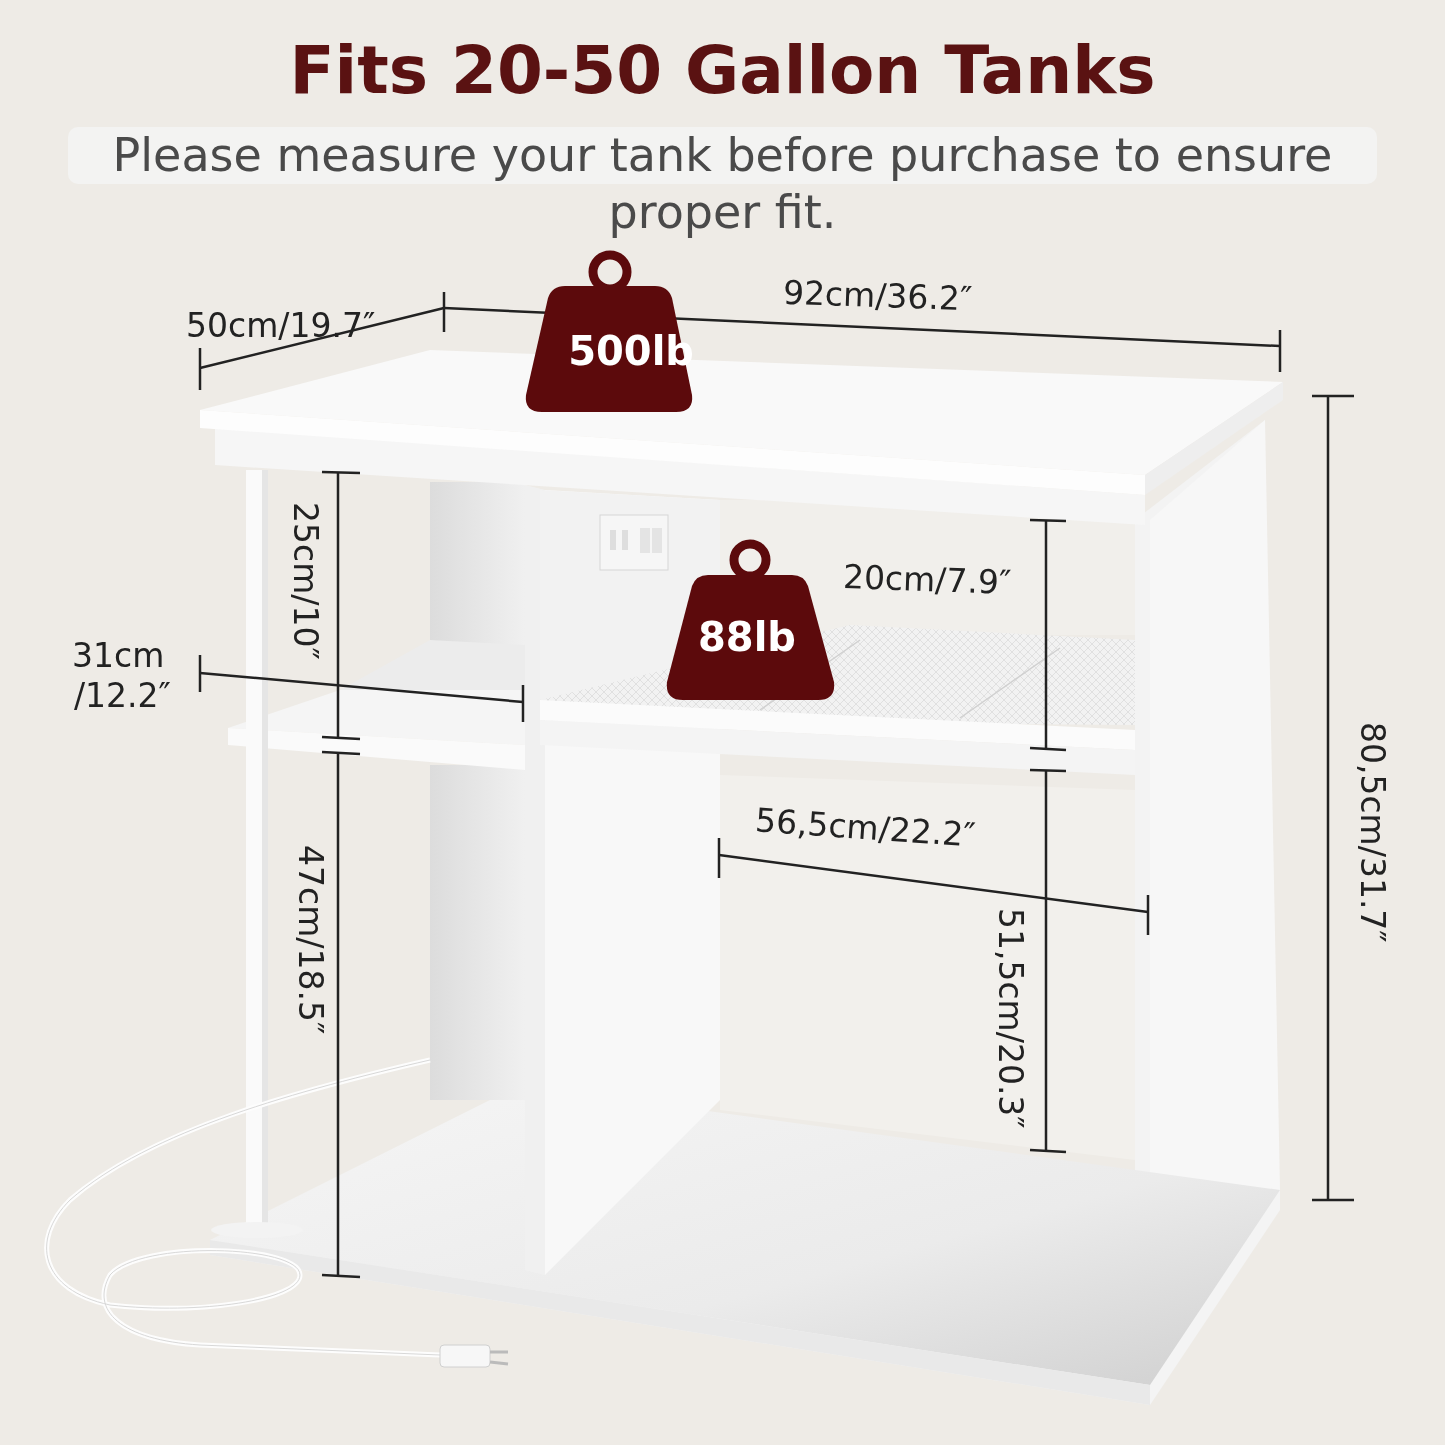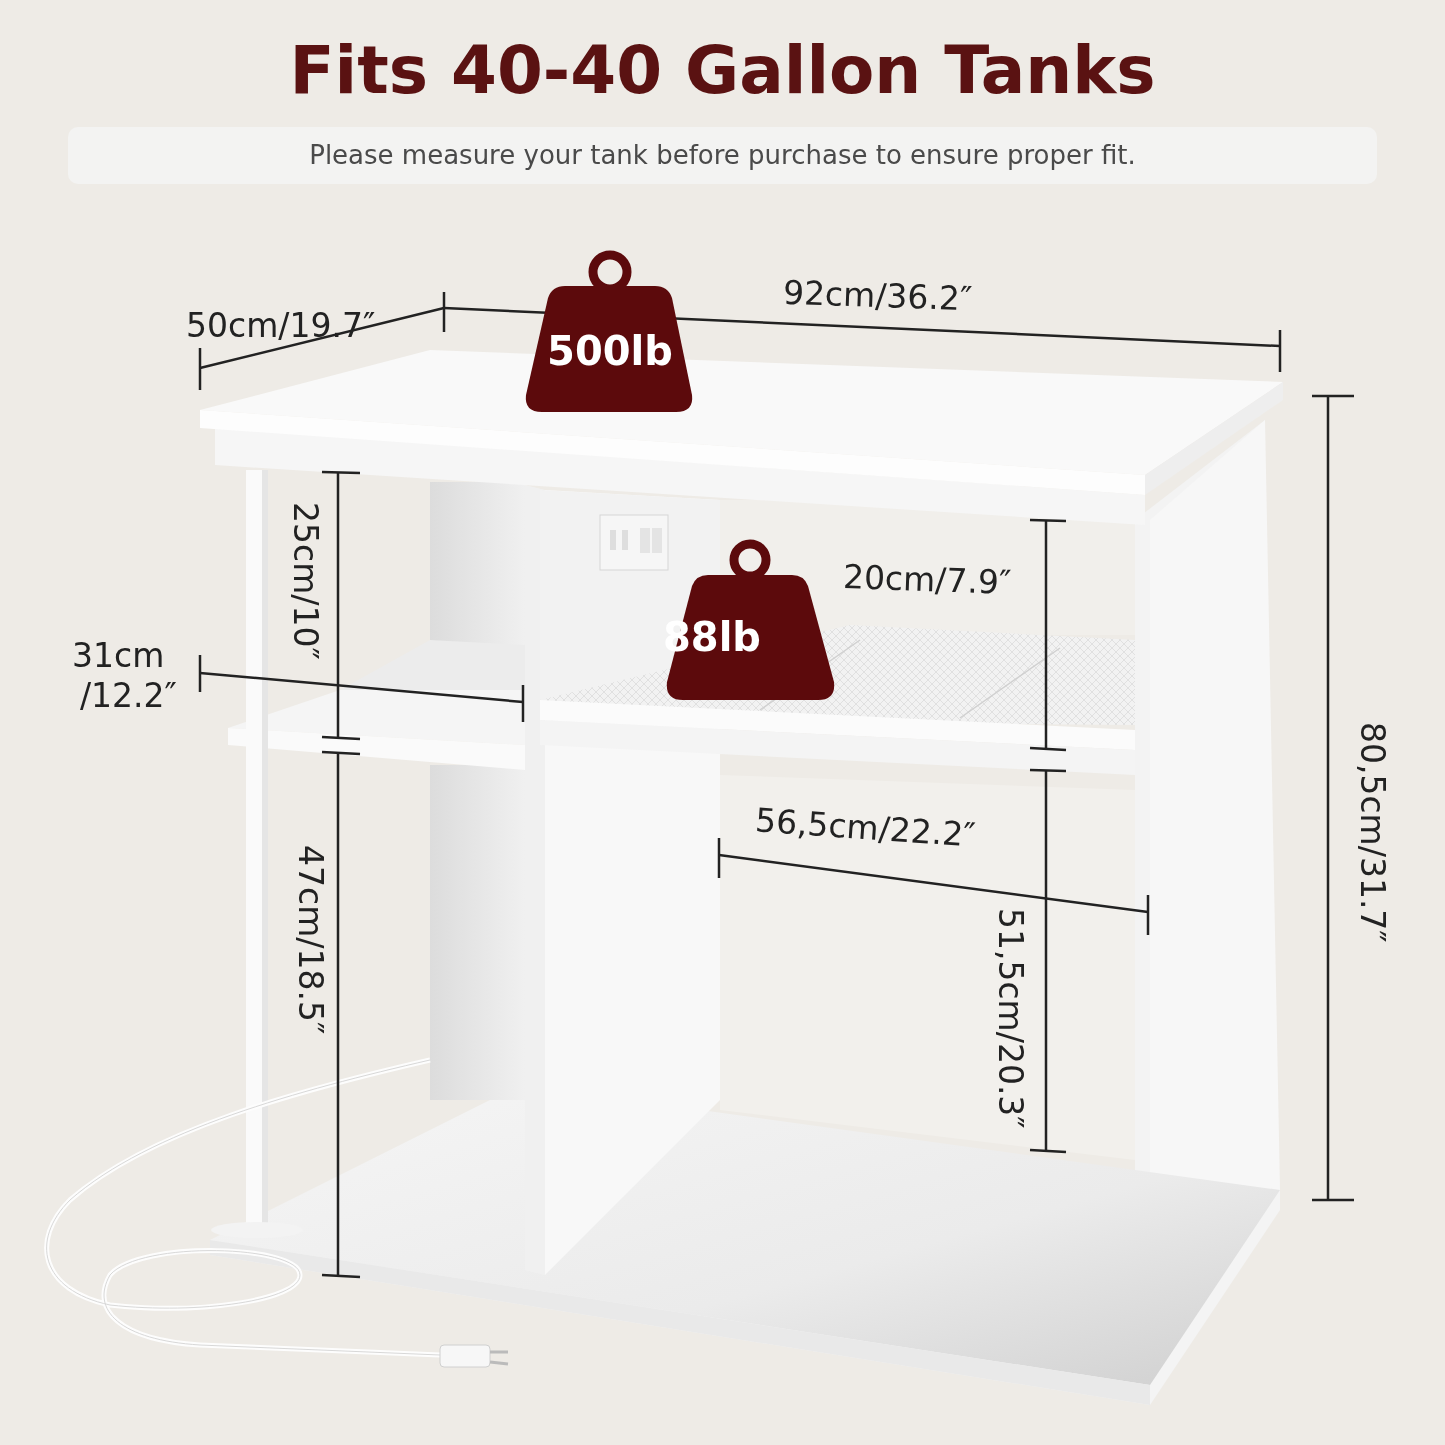--- a/index.html
+++ b/index.html
@@ -14,38 +14,38 @@
     text-align: center; font-size: 66px; font-weight: bold;
     color: #5a1212; letter-spacing: 0px;
     font-family: "DejaVu Sans", sans-serif;
   }
   .subtitle-box {
     position: absolute; left: 68px; top: 127px; width: 1309px; height: 57px;
     background: #f3f3f2; border-radius: 10px;
   }
   .subtitle {
     position: absolute; left: 0; top: 0; width: 100%; line-height: 57px;
-    text-align: center; font-size: 26px; color: #4a4a4a;
+    text-align: center; font-size: 46px; color: #4a4a4a;
     font-family: "DejaVu Sans", sans-serif;
   }
   svg.scene { position: absolute; left: 0; top: 0; }
   .dim {
     position: absolute; font-size: 33px; color: #222;
     font-family: "DejaVu Sans", sans-serif; white-space: nowrap;
   }
   .dim.rot { transform-origin: 0 0; transform: rotate(90deg); }
   .weight-label {
     position: absolute; color: #ffffff; font-weight: bold; font-size: 40px;
-    font-family: "DejaVu Sans", sans-serif; text-align: center;
+    font-family: "DejaVu Sans", sans-serif; text-align: right;
   }
 </style>
 </head>
 <body>
 
-<div class="title">Fits 40-40 Gallon Tanks</div>
+<div class="title">Fits 20-50 Gallon Tanks</div>
 <div class="subtitle-box">
   <div class="subtitle">Please measure your tank before purchase to ensure proper fit.</div>
 </div>
 
 <svg class="scene" width="1445" height="1445" viewBox="0 0 1445 1445">
   <defs>
     <linearGradient id="floorGrad" x1="0" y1="0" x2="1" y2="1">
       <stop offset="0" stop-color="#f6f6f6"></stop>
       <stop offset="0.6" stop-color="#ebebeb"></stop>
       <stop offset="1" stop-color="#cfcfcf"></stop>
@@ -172,16 +172,16 @@
 
 <div class="weight-label" style="left:526px; top:328px; width:168px;">500lb</div>
 <div class="weight-label" style="left:628px; top:614px; width:168px;">88lb</div>
 
 <div class="dim" style="left:186px; top:278px;margin-top:28px;">50cm/19.7″</div>
 <div class="dim" style="left:783px; top:276px; transform:rotate(2deg);">92cm/36.2″</div>
 <div class="dim rot" style="left:1392px; top:722px;">80,5cm/31.7″</div>
 <div class="dim rot" style="left:325px; top:502px;">25cm/10″</div>
 <div class="dim rot" style="left:330px; top:845px;">47cm/18.5″</div>
 <div class="dim" style="left:72px; top:636px;text-align:right;">31cm</div>
-<div class="dim" style="left:80px; top:676px;">/12.2″</div>
+<div class="dim" style="left:74px; top:676px;">/12.2″</div>
 <div class="dim" style="left:843px; top:560px; transform:rotate(2deg);">20cm/7.9″</div>
 <div class="dim" style="left:755px; top:808px; transform:rotate(4deg);">56,5cm/22.2″</div>
 <div class="dim rot" style="left:1030px; top:908px;">51,5cm/20.3″</div>
 
 </body></html>

